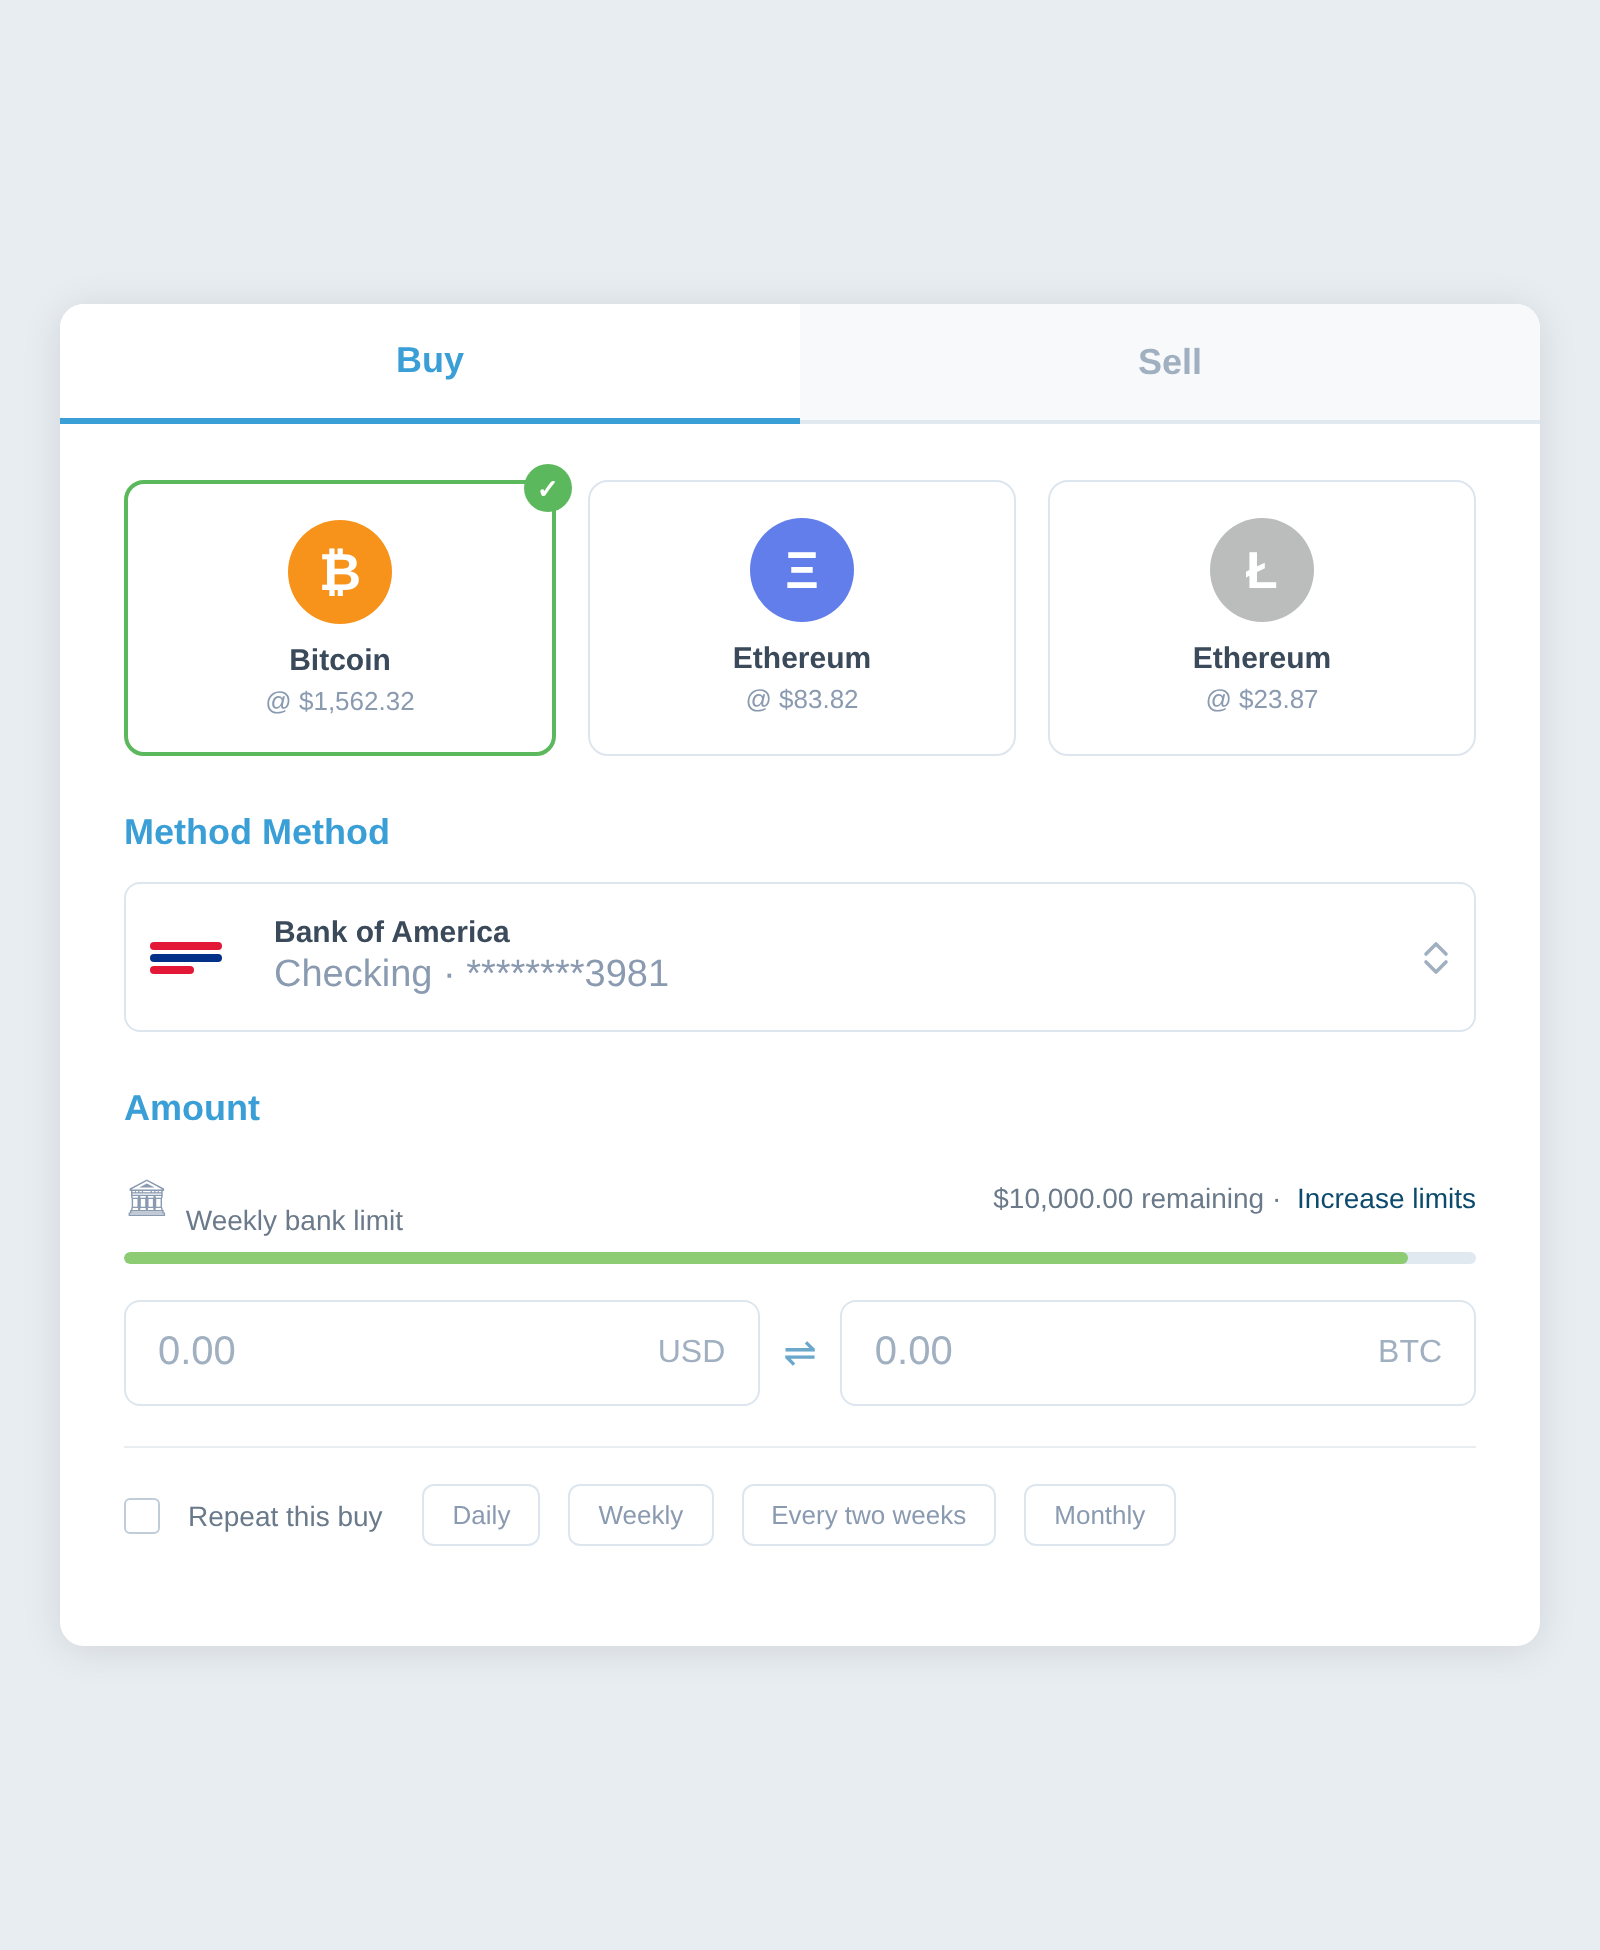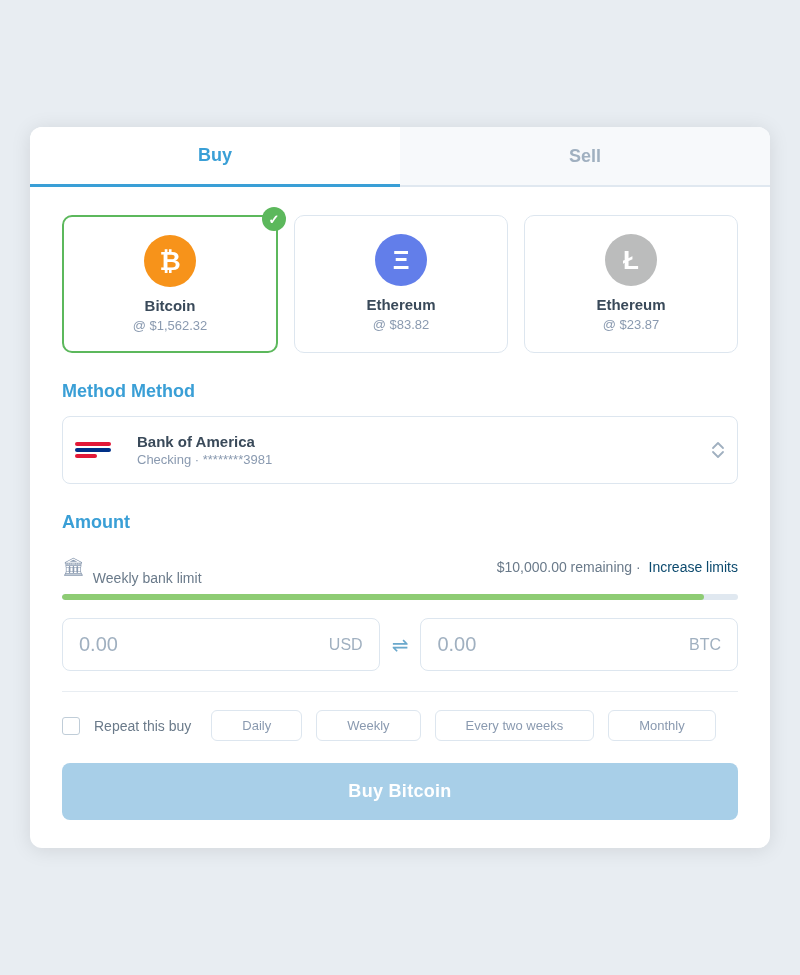--- a/index.html
+++ b/index.html
@@ -135,21 +135,21 @@
     }
     .bank-stripe.red { background: #e31837; }
     .bank-stripe.blue { background: #003087; }
     .bank-info { flex: 1; }
     .bank-name {
       font-size: 15px;
       font-weight: 600;
       color: #3a4a5a;
     }
     .bank-account {
-      font-size: 13px;
+      font-size: 19px;
       color: #8a9ab0;
       margin-top: 2px;
     }
     .chevron-icon {
       color: #a0b0c0;
       font-size: 18px;
       display: flex;
       flex-direction: column;
       align-items: center;
       gap: 2px;
@@ -244,21 +244,21 @@
       background: #fff;
       cursor: pointer;
       flex-shrink: 0;
     }
     .repeat-label {
       font-size: 14px;
       color: #6a7a8a;
       margin-right: 6px;
     }
     .freq-btn {
-      padding: 7px 30px;
+      padding: 7px 14px;
       border: 1.5px solid #dde6ef;
       border-radius: 6px;
       font-size: 13px;
       color: #8a9ab0;
       background: #fff;
       cursor: pointer;
     }
     
     .buy-btn {
       width: 100%;
@@ -367,16 +367,15 @@
     <div class="repeat-row">
       <div class="checkbox"></div>
       <span class="repeat-label">Repeat this buy</span>
       <button class="freq-btn">Daily</button>
       <button class="freq-btn">Weekly</button>
       <button class="freq-btn">Every two weeks</button>
       <button class="freq-btn">Monthly</button>
     </div>
 
     
-    <button class="buy-btn">Buy Bitcoin</button>
 
   </div>
 </div>
 
 </body></html>

